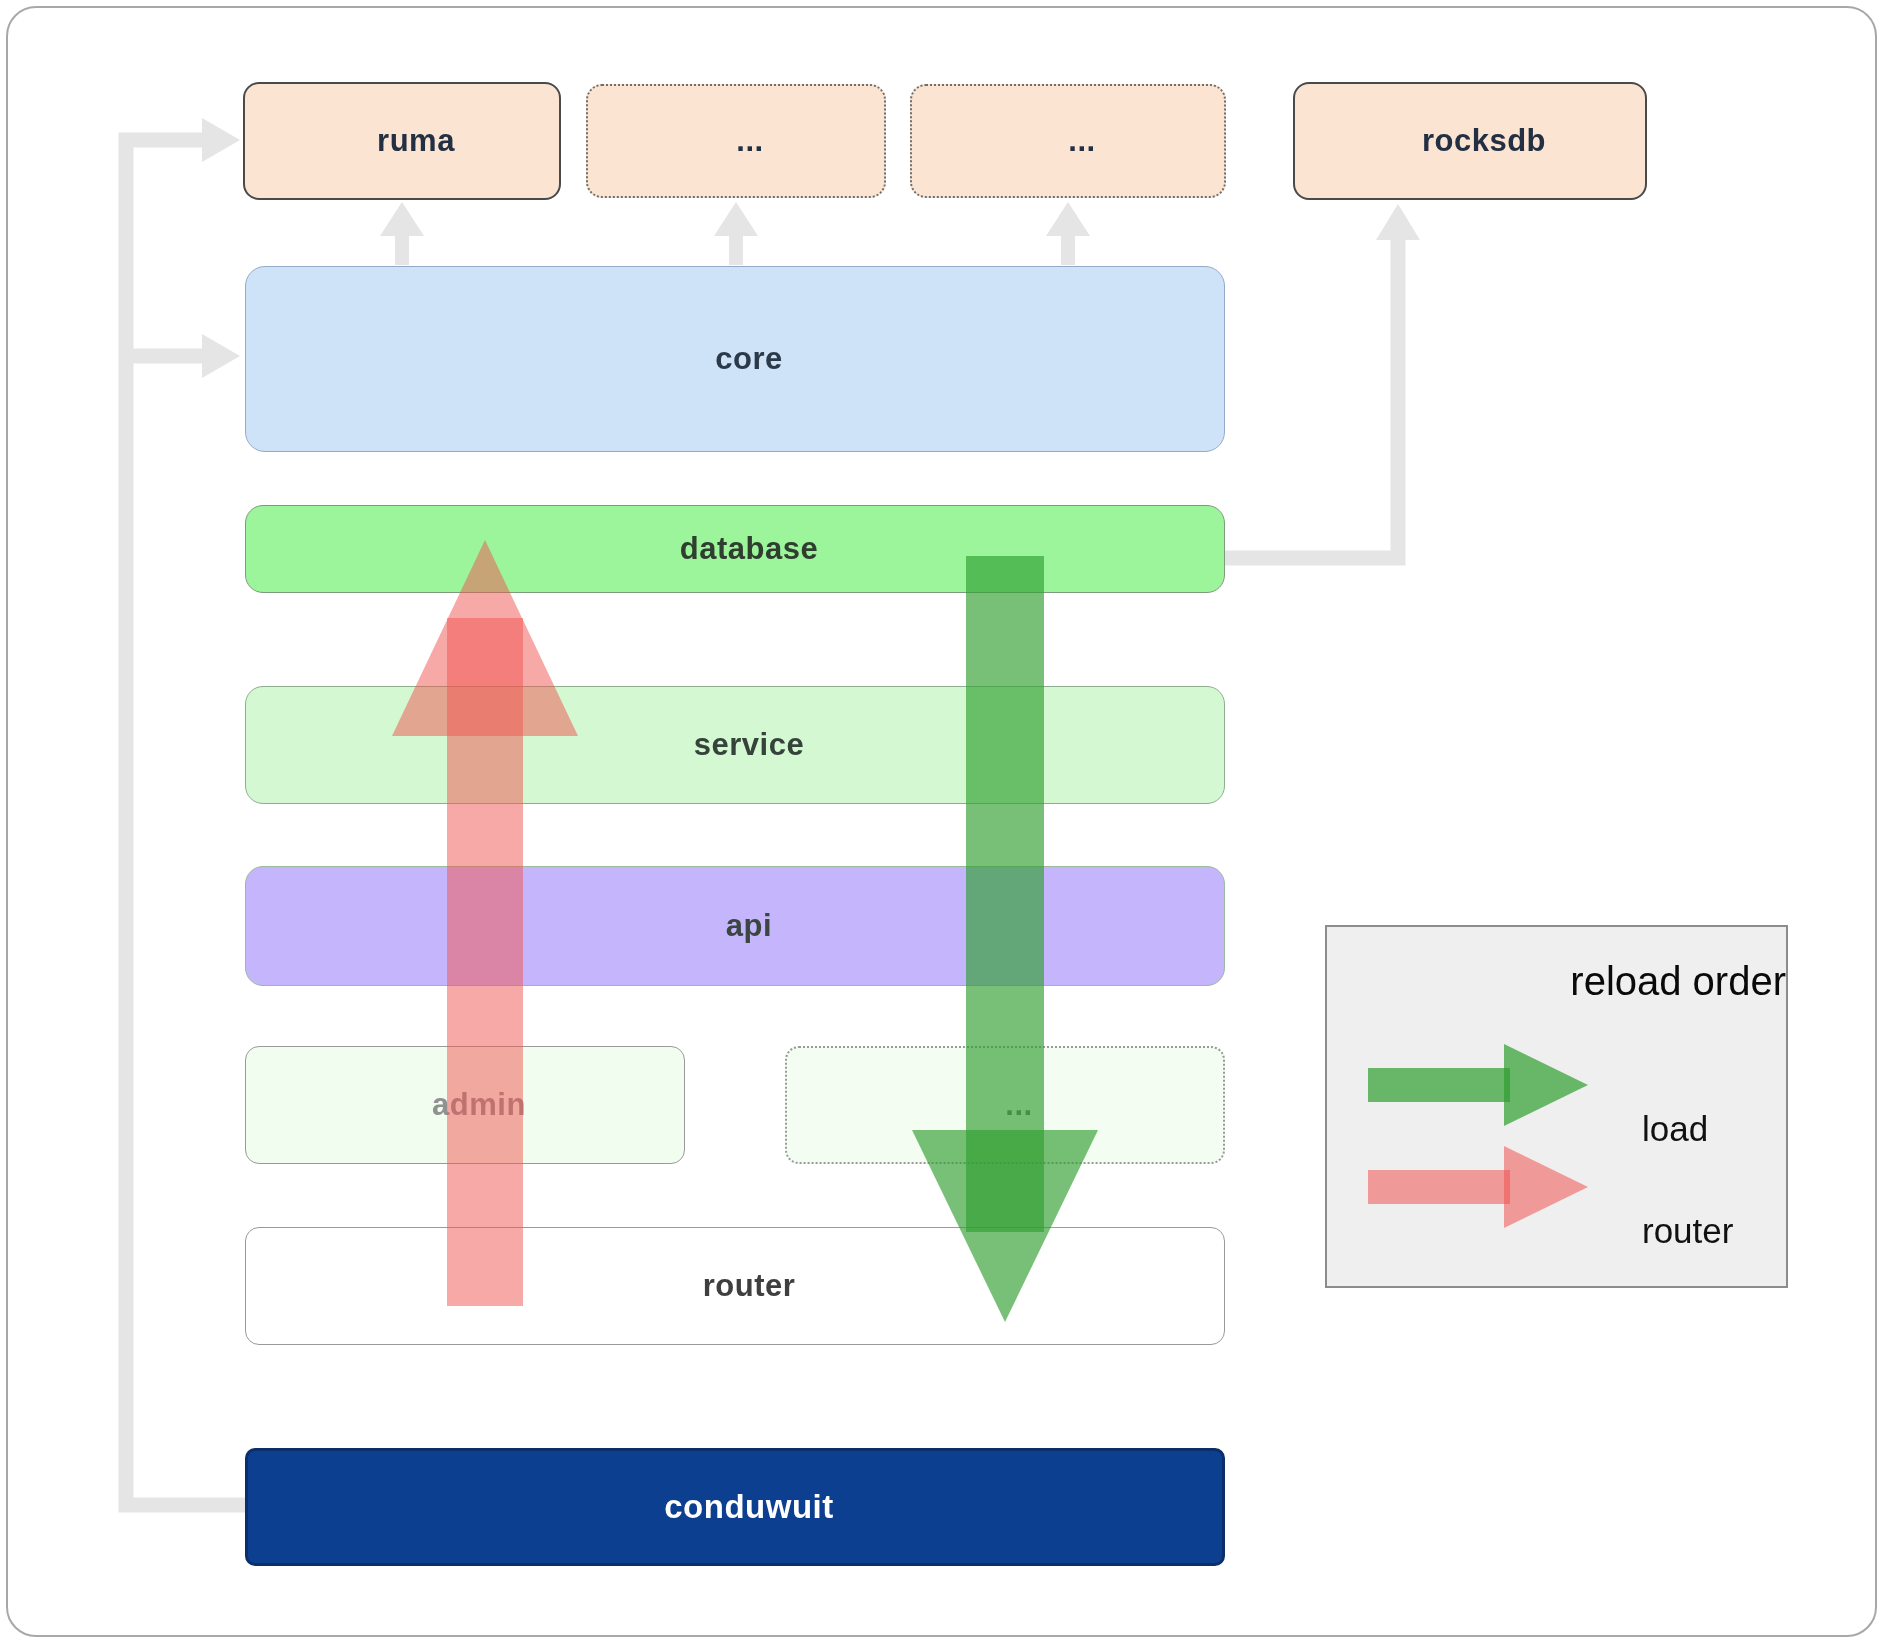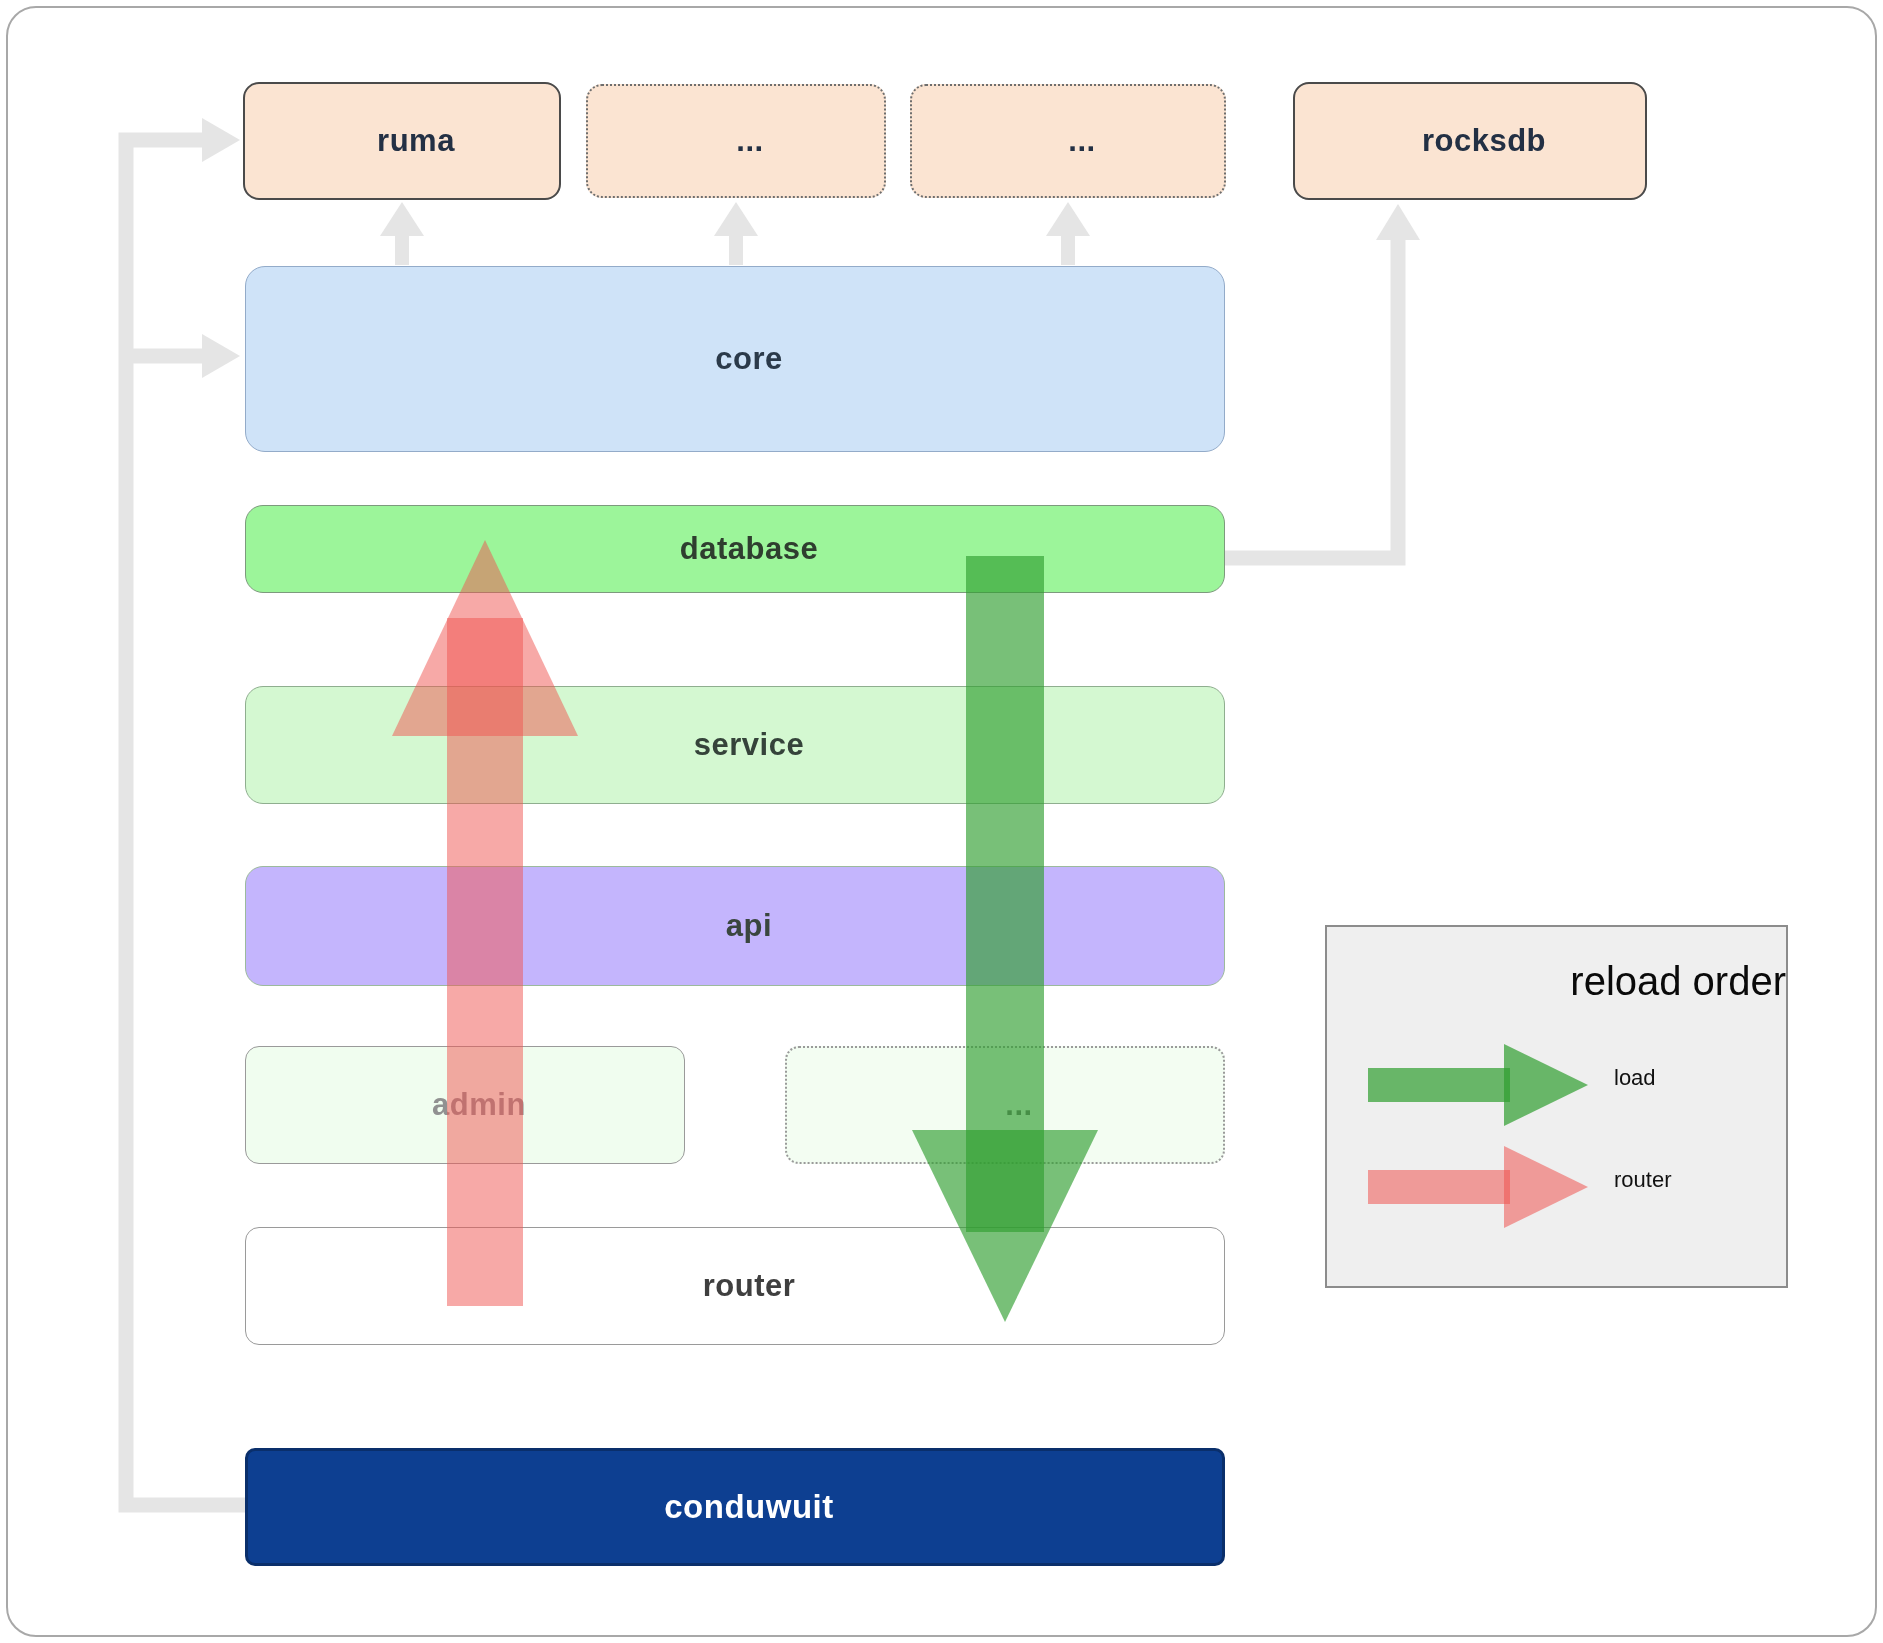--- a/index.html
+++ b/index.html
@@ -67,24 +67,25 @@
     position: absolute;
     left: 0; top: 32px;
     width: 100%;
     text-align: right;
     font-size: 40px;
     font-weight: 500;
     color: #0a0a0a;
   }
   .legend-label {
     position: absolute;
-    left: 287px;
-    font-size: 22px;
+    left: 315px;
+    font-size: 35px;
     font-weight: 400;
     color: #111111;
+    margin-top: 44px;
   }
   .legend-label.load   { top: 138px; }
   .legend-label.unload { top: 240px; }
 </style>
 </head>
 <body>
 
 <div class="stage">
 
   <div class="frame"></div>

